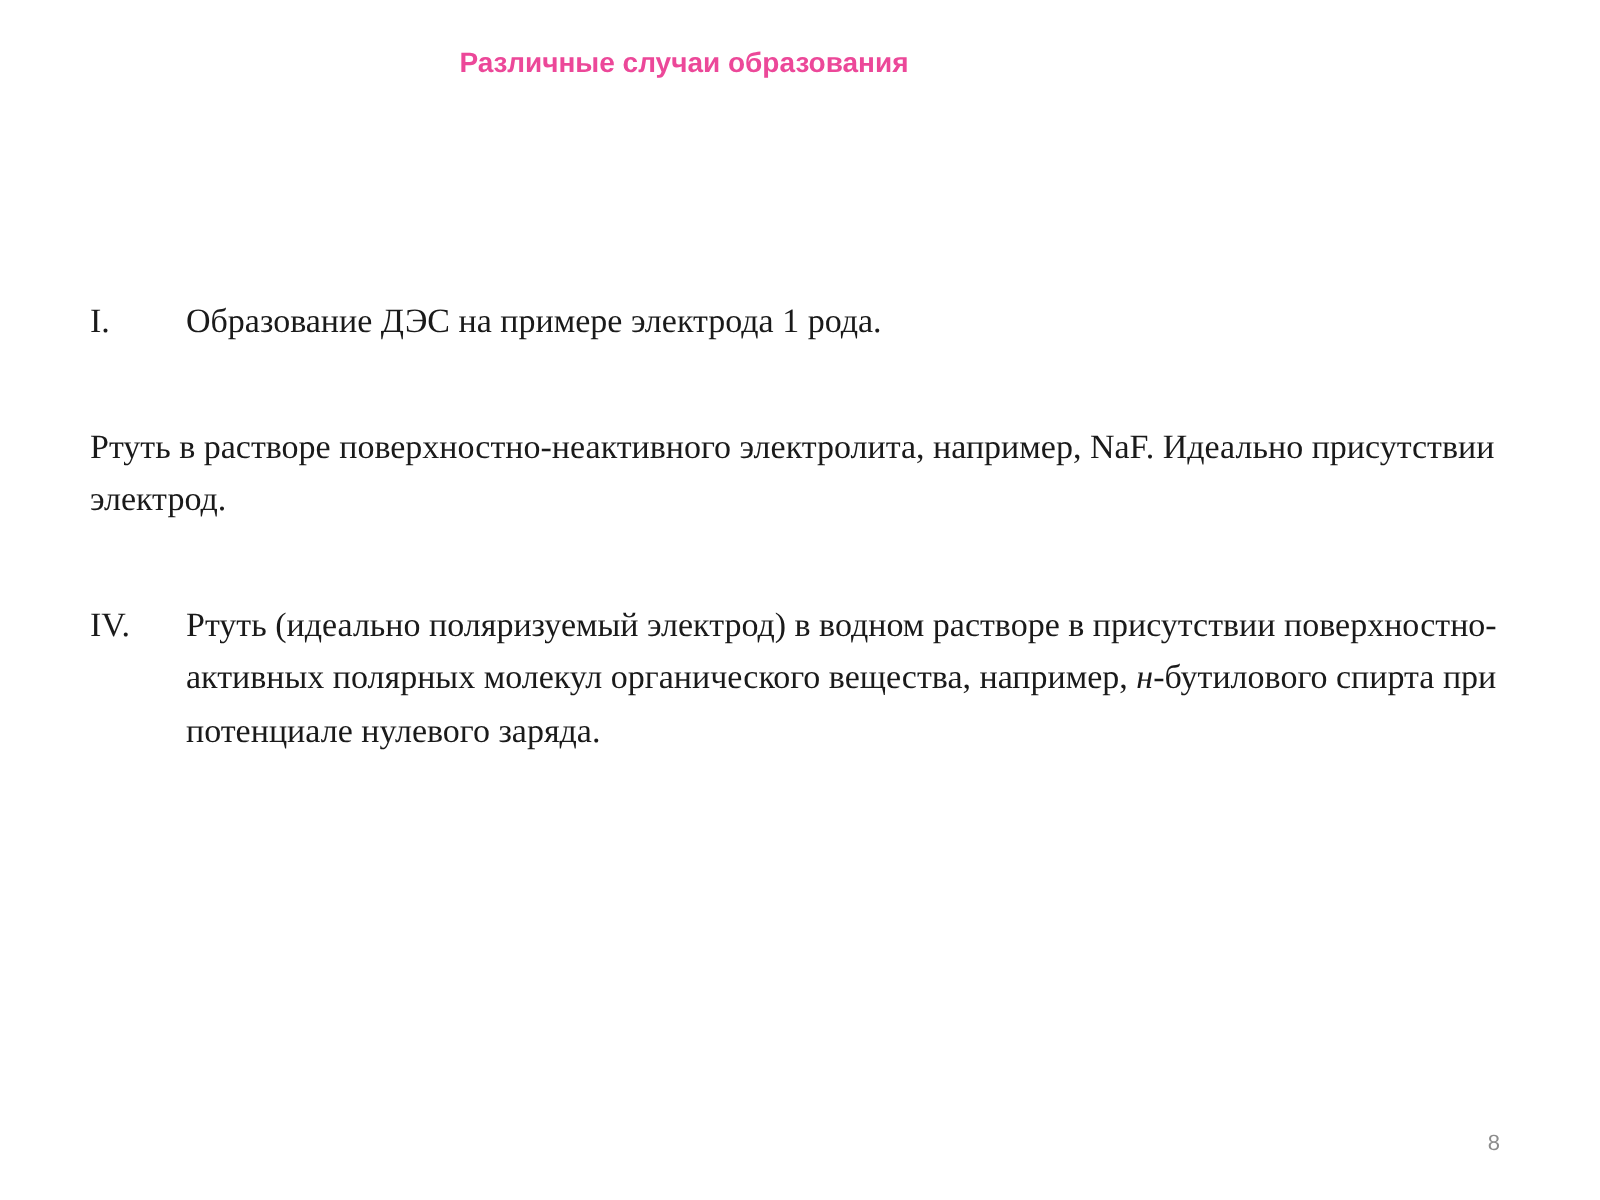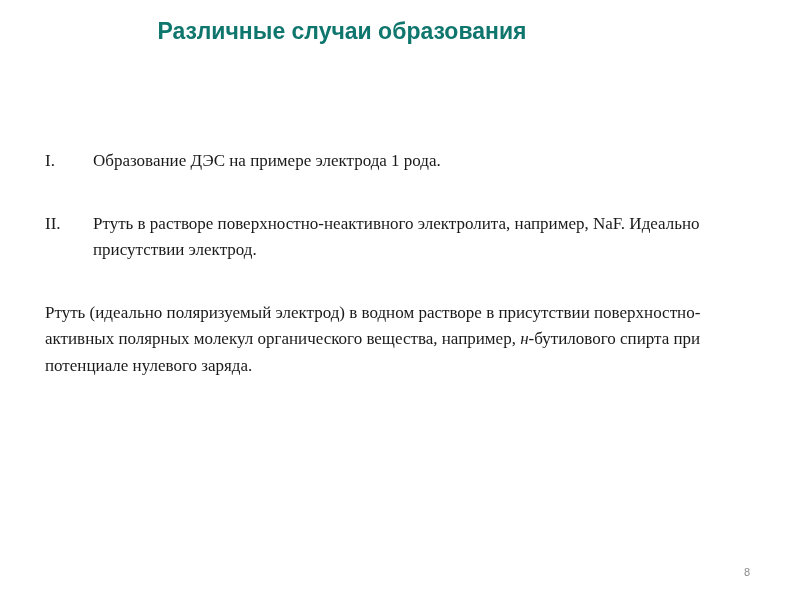--- a/index.html
+++ b/index.html
@@ -17,23 +17,23 @@
     background: #ffffff;
   }
   .title {
     position: absolute;
     left: 0;
     top: 17px;
     width: 684px;
     text-align: center;
     font-family: "Liberation Sans", sans-serif;
     font-weight: bold;
-    font-size: 23px;
+    font-size: 14px;
     line-height: 29px;
-    color: #0f766e;
+    color: #ec4899;
   }
   .title span { display: block; }
   .list {
     position: absolute;
     left: 45px;
     top: 148px;
     width: 710px;
     font-family: "Liberation Serif", serif;
     font-size: 17px;
     line-height: 26.5px;
@@ -67,22 +67,22 @@
   <div class="title">
     <span>Различные случаи образования</span>
   </div>
 
   <div class="list">
     <div class="item">
       <div class="num">I.</div>
       <div class="text">Образование ДЭС на примере электрода 1 рода.</div>
     </div>
     <div class="item">
-      <div class="num">II.</div>
       <div class="text">Ртуть в растворе поверхностно-неактивного электролита, например, NaF. Идеально присутствии электрод.</div>
     </div>
     <div class="item">
+      <div class="num">IV.</div>
       <div class="text"><span>Ртуть (идеально поляризуемый электрод) в водном растворе в присутствии поверхностно-активных полярных молекул органического вещества, например, </span><em>н</em><span>-бутилового спирта при потенциале нулевого заряда.</span></div>
     </div>
   </div>
 
   <div class="page-number">8</div>
 </div>
 
 </body></html>

